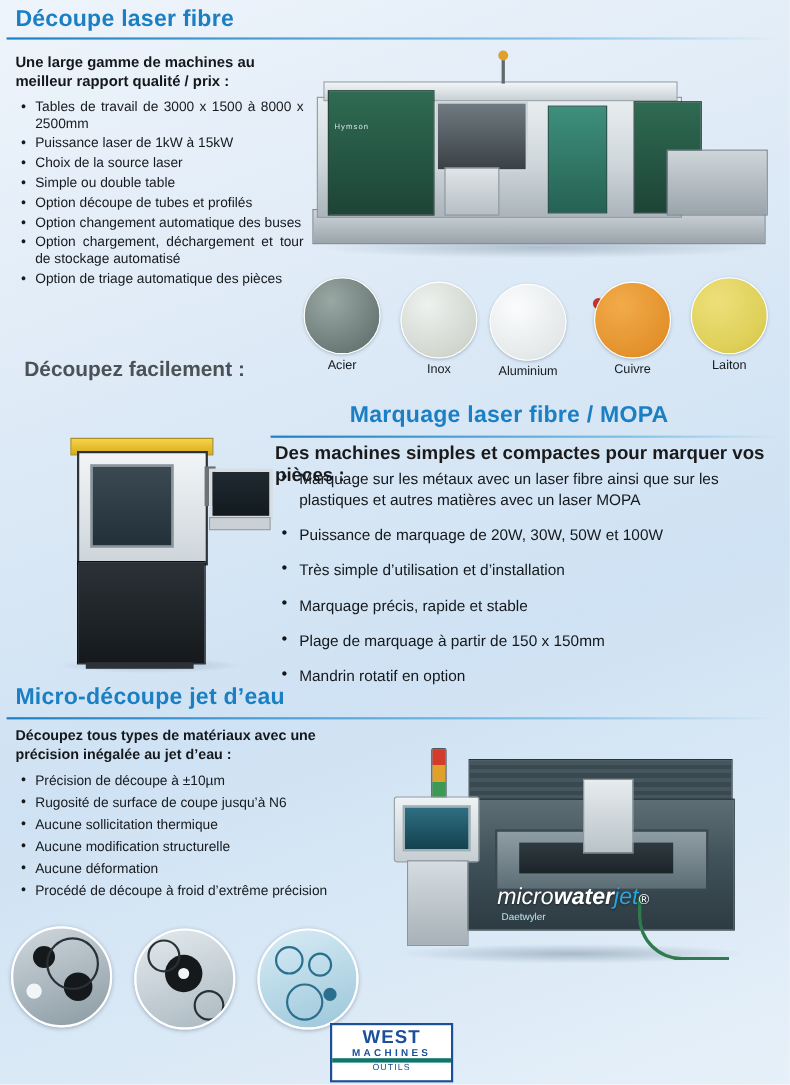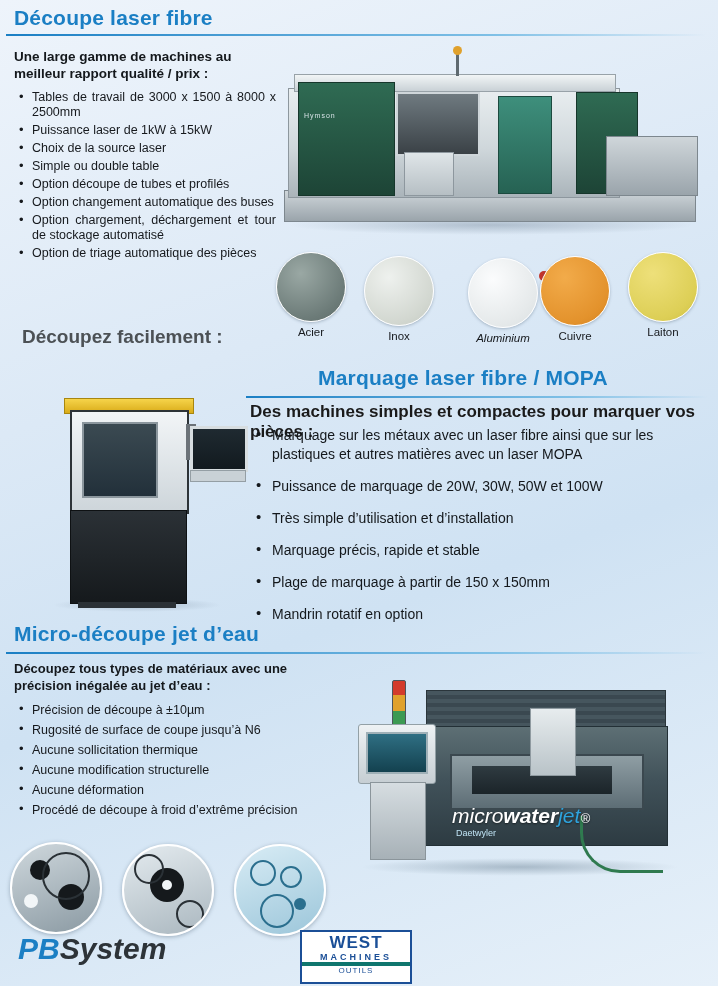--- a/index.html
+++ b/index.html
@@ -173,21 +173,21 @@
 
   <div id="swatches">
     <div class="sw" style="left:0px;top:0px;">
       <div class="disc" style="background:radial-gradient(circle at 35% 30%,#9aa8a4,#6c7b78 70%,#5c6a67);"></div>
       <div class="cap">Acier</div>
     </div>
     <div class="sw" style="left:88px;top:4px;">
       <div class="disc" style="background:radial-gradient(circle at 35% 30%,#eef1ee,#d2d7d0 70%,#c2c8c0);"></div>
       <div class="cap">Inox</div>
     </div>
-    <div class="sw" style="left:192px;top:6px;font-style:italic;">
+    <div class="sw" style="left:169px;top:6px;">
       <div class="disc" style="background:radial-gradient(circle at 35% 30%,#fbfcfd,#e5e9ea 70%,#d8dee0);"></div>
       <div class="cap">Aluminium</div>
     </div>
     <div class="sw" style="left:264px;top:4px;">
       <div class="disc" style="background:radial-gradient(circle at 35% 30%,#f2ab4a,#e3922c 70%,#cf7f1d);"></div>
       <div class="cap">Cuivre</div>
     </div>
     <div class="sw" style="left:352px;top:0px;">
       <div class="disc" style="background:radial-gradient(circle at 35% 30%,#eee07a,#ddcf56 70%,#ccbd43);"></div>
       <div class="cap">Laiton</div>
@@ -266,23 +266,20 @@
       <span class="ring" style="left:52px;top:54px;width:24px;height:24px;"></span>
     </div>
     <div class="samp s3">
       <span class="ring" style="left:14px;top:14px;width:22px;height:22px;border-color:#2b6f8e;"></span>
       <span class="ring" style="left:44px;top:20px;width:18px;height:18px;border-color:#2b6f8e;"></span>
       <span class="ring" style="left:24px;top:48px;width:30px;height:30px;border-color:#2b6f8e;"></span>
       <span class="dotblack" style="left:58px;top:52px;width:12px;height:12px;background:#2b6f8e;"></span>
     </div>
   </div>
 
-  <div id="footer-logo">
-    <span class="blue">PB</span><span class="dark">System</span>
-  </div>
 
   <div id="west">
     <div class="w1">WEST</div>
     <div class="w2">MACHINES</div>
     <div class="w3">OUTILS</div>
   </div>
 
 </div>
 
 </body></html>

